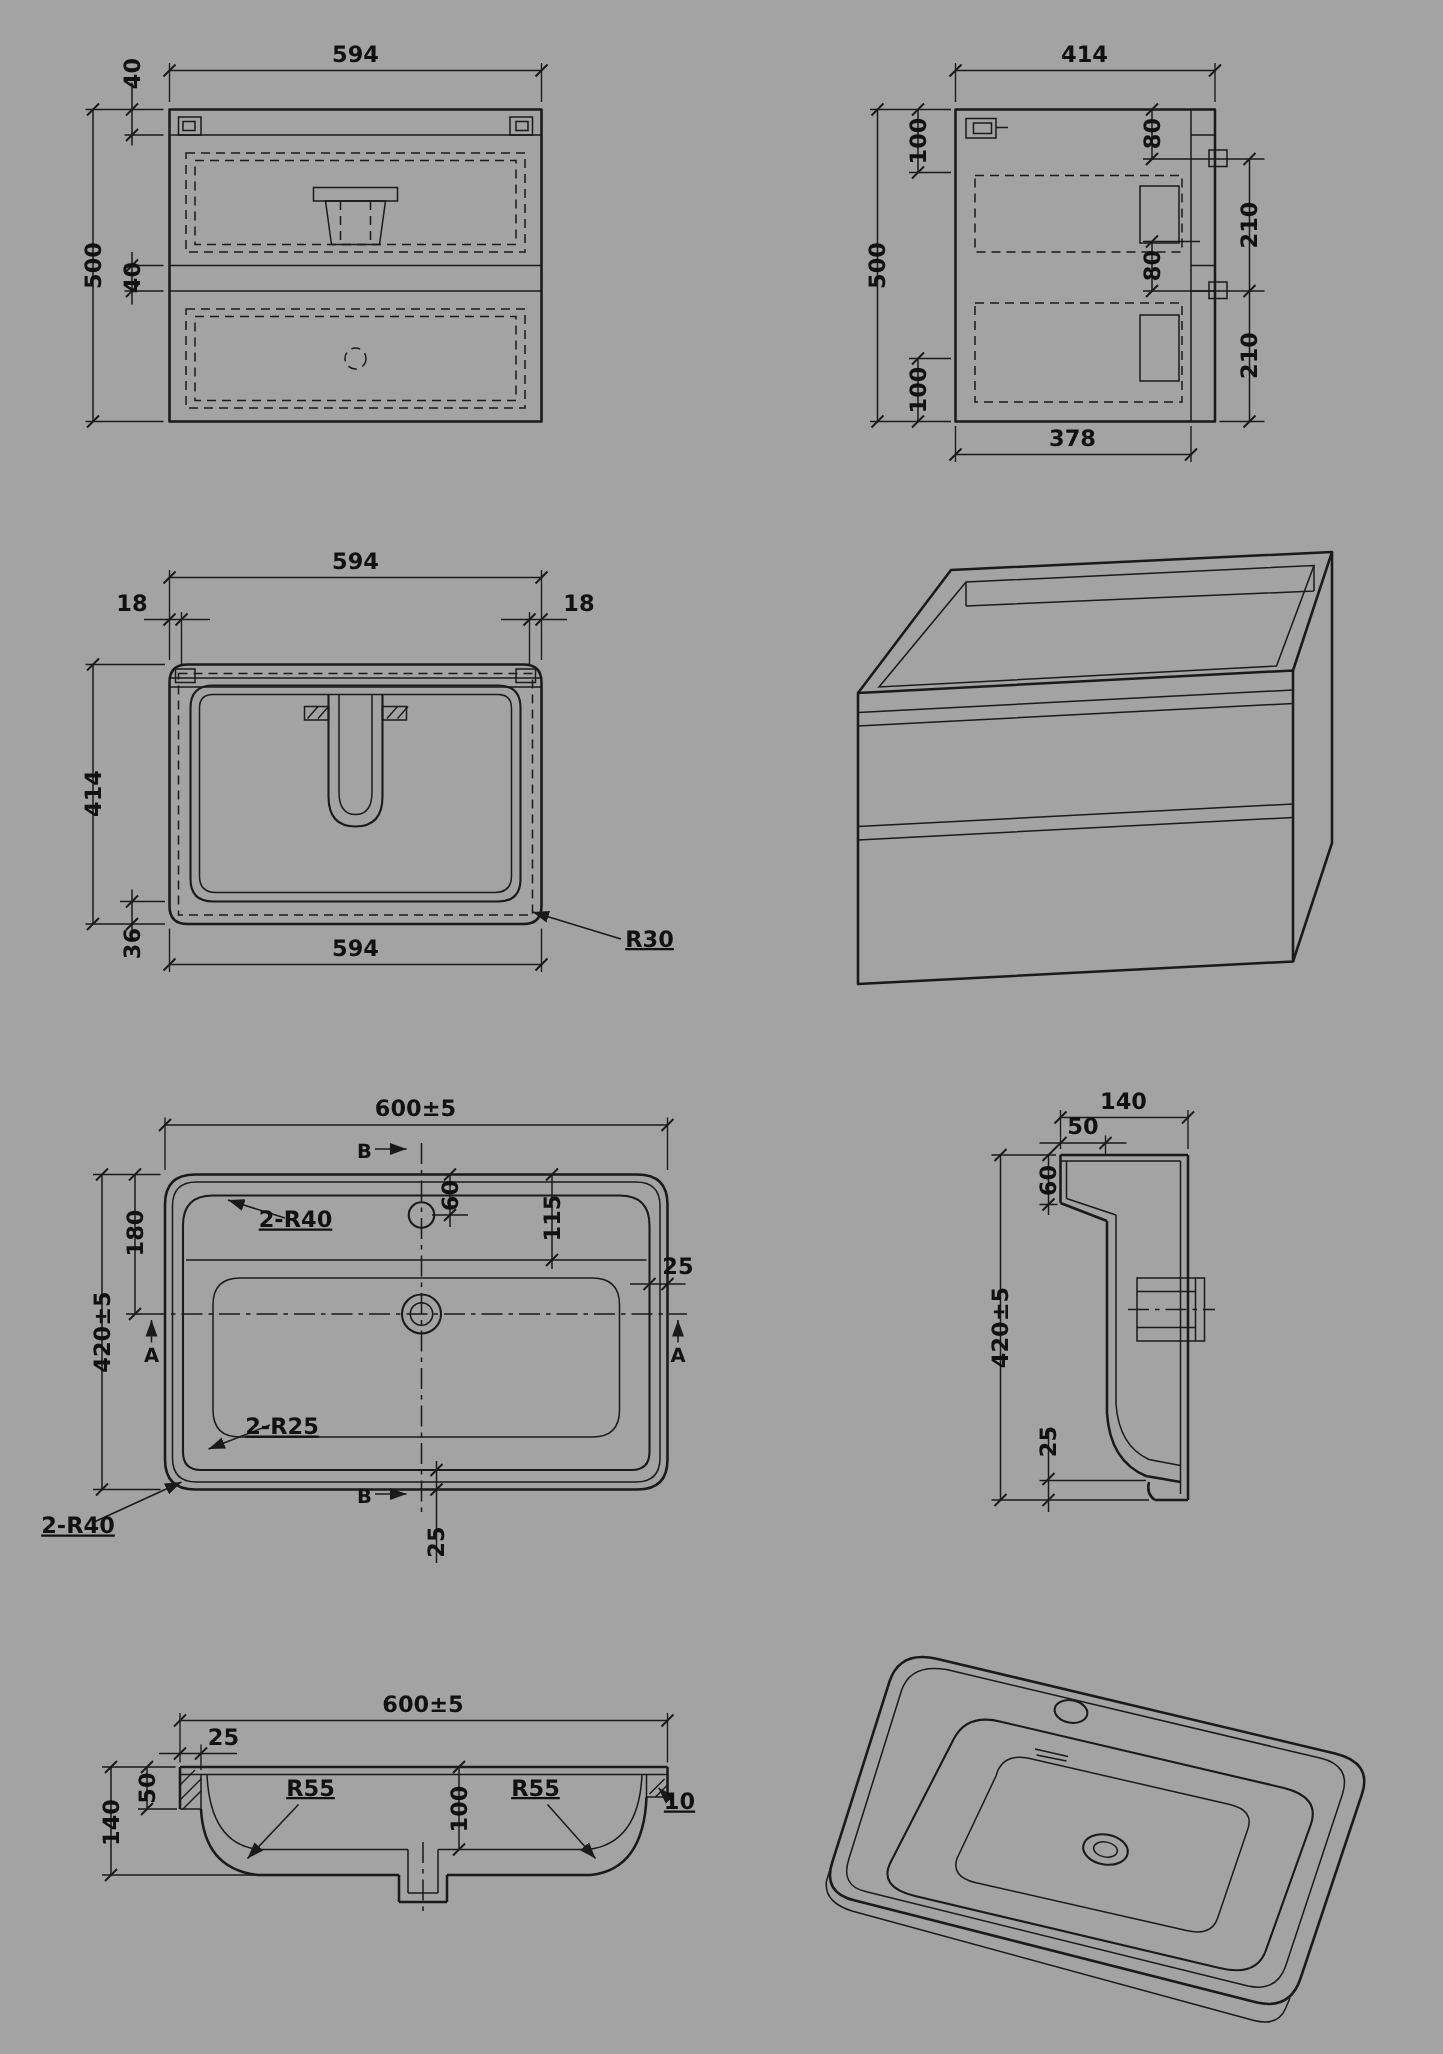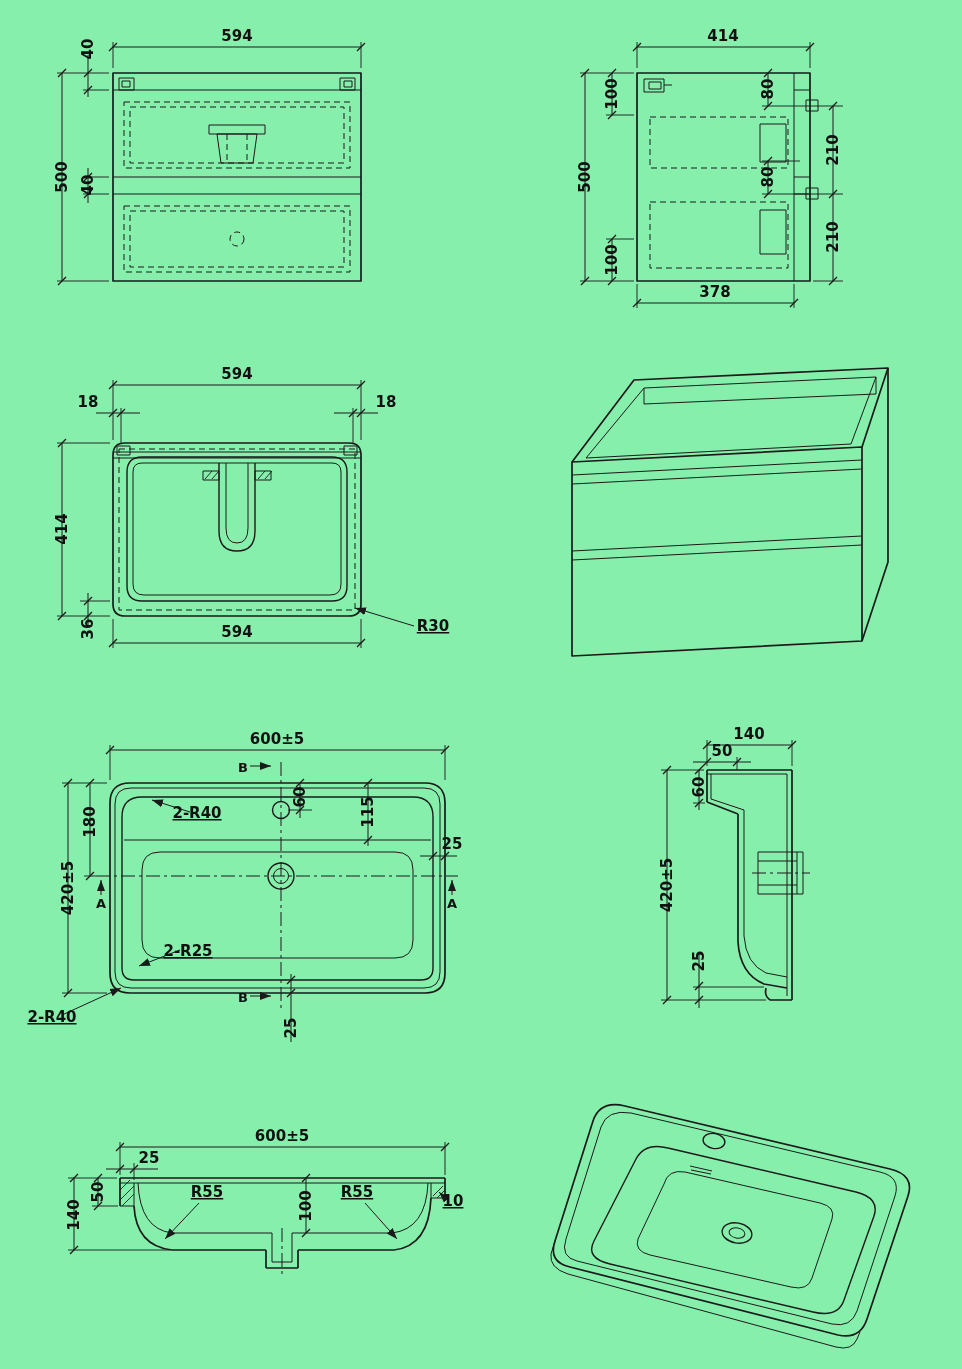--- a/index.html
+++ b/index.html
@@ -1,16 +1,16 @@
 <!DOCTYPE html>
 <html><head>
 <meta charset="utf-8">
 <style>
   html,body{margin:0;padding:0;background:#fff;}
-  #stage{position:relative;width:962px;height:1369px;background:#86efac;overflow:hidden;}
+  #stage{position:relative;width:962px;height:1369px;background:#a3a3a3;overflow:hidden;}
   svg{display:block;}
   .obj{stroke:#1a1a1a;stroke-width:1.7;fill:none;stroke-linejoin:round;}
   .med{stroke:#1a1a1a;stroke-width:1.4;fill:none;}
   .thin{stroke:#1a1a1a;stroke-width:1;fill:none;}
   .dimline{stroke:#1a1a1a;stroke-width:1;fill:none;}
   .ext{stroke:#1a1a1a;stroke-width:.9;fill:none;}
   .tick{stroke:#1a1a1a;stroke-width:1.3;fill:none;}
   .dash{stroke:#1a1a1a;stroke-width:1;fill:none;stroke-dasharray:6 4;}
   .dashdot{stroke:#1a1a1a;stroke-width:1;fill:none;stroke-dasharray:14 4 3 4;}
   text.dim{font-family:"DejaVu Sans","Liberation Sans",sans-serif;font-size:15px;font-weight:bold;fill:#111;text-anchor:middle;}

